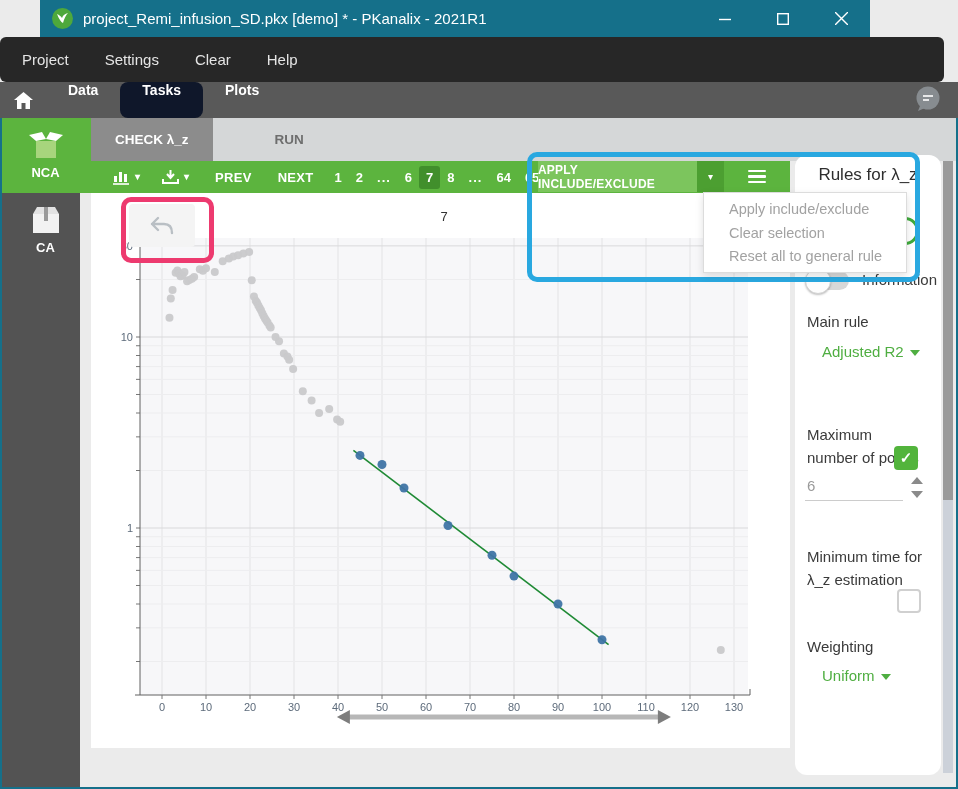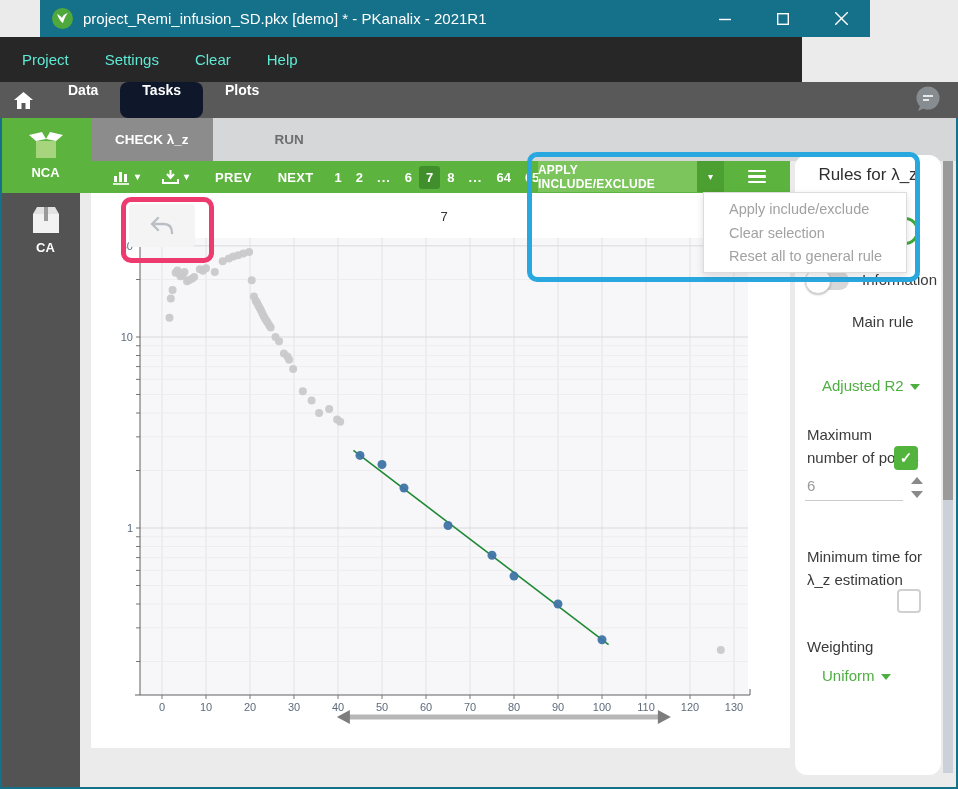--- a/index.html
+++ b/index.html
@@ -8,22 +8,22 @@
   
   .titlebar{position:absolute;left:0;top:0;width:830px;height:37px;background:#15708a;
             display:flex;align-items:center;color:#fff;margin-left:40px;}
   .app-logo{width:21px;height:21px;border-radius:50%;background:#4ea83c;margin-left:12px;
             position:relative;flex:0 0 auto;}
   .app-logo svg{position:absolute;left:2px;top:2px;}
   .titlebar .ttl{margin-left:10px;font-size:15px;}
   .win-ctrls{margin-left:auto;display:flex;height:100%;}
   .win-btn{width:58px;height:100%;display:flex;align-items:center;justify-content:center;color:#fff;}
   
-  .menubar{position:absolute;left:0;top:37px;width:802px;height:45px;background:#272727;
-           display:flex;align-items:center;color:#5eead4;font-size:15px;}
+  .menubar{position:absolute;left:0;top:37px;width:944px;height:45px;background:#272727;
+           display:flex;align-items:center;color:#e5e5e5;font-size:15px;border-radius:6px;}
   .menubar .mi{margin-left:36px;}
   .menubar .mi:first-child{margin-left:22px;}
   
   .navbar{position:absolute;left:0;top:82px;width:958px;height:36px;background:#595959;
           display:flex;align-items:stretch;color:#fff;font-size:14px;font-weight:bold;}
   .home-tab{width:46px;display:flex;align-items:center;justify-content:center;}
   .nav-tab{padding:0 22px;display:flex;justify-content:center;}
   .nav-tab.active{background:#0f172a;border-radius:8px;}
   .bubble{margin-left:auto;margin-right:16px;align-self:center;position:relative;}
   
@@ -55,23 +55,23 @@
   
   .rules-card{position:absolute;left:795px;top:155px;width:146px;height:620px;background:#fff;
               border-radius:12px;font-size:15px;color:#3a3a3a;}
   .rules-title{position:absolute;left:8px;top:10px;width:130px;text-align:center;font-size:17px;color:#2e2e2e;}
   .info-ring{position:absolute;left:96px;top:62px;width:22px;height:22px;border:3px solid #3faa3c;
              border-radius:50%;background:#fff;}
   .toggle{position:absolute;left:14px;top:116px;width:40px;height:19px;background:#d8d8d8;border-radius:10px;}
   .toggle .knob{position:absolute;left:-4px;top:-3px;width:24px;height:24px;border-radius:50%;
                 background:#fdfdfd;border:1px solid #d2d2d2;box-shadow:0 1px 2px rgba(0,0,0,.25);}
   .info-label{position:absolute;left:67px;top:116px;}
-  .lbl-main-rule{position:absolute;left:12px;top:158px;margin-left:45px;}
+  .lbl-main-rule{position:absolute;left:12px;top:158px;}
   .green-select{color:#4fae41;display:flex;align-items:center;gap:6px;}
-  .sel-adjr2{position:absolute;left:27px;top:188px;margin-top:34px;}
+  .sel-adjr2{position:absolute;left:27px;top:188px;}
   .g-caret{width:0;height:0;border-left:5px solid transparent;border-right:5px solid transparent;
            border-top:6px solid #4fae41;margin-top:2px;}
   .lbl-maxpts{position:absolute;left:12px;top:268px;width:116px;line-height:23px;}
   .chk{position:absolute;width:24px;height:24px;border-radius:4px;}
   .chk.on{background:#52b43c;color:#fff;font-weight:bold;font-size:15px;display:flex;
           align-items:center;justify-content:center;}
   .chk.off{background:#fff;border:2px solid #d0d0d0;box-sizing:border-box;}
   .chk-maxpts{left:99px;top:291px;}
   .num-wrap{position:absolute;left:10px;top:320px;width:112px;}
   .num-input{width:96px;border:none;border-bottom:1px solid #ccc;background:transparent;

